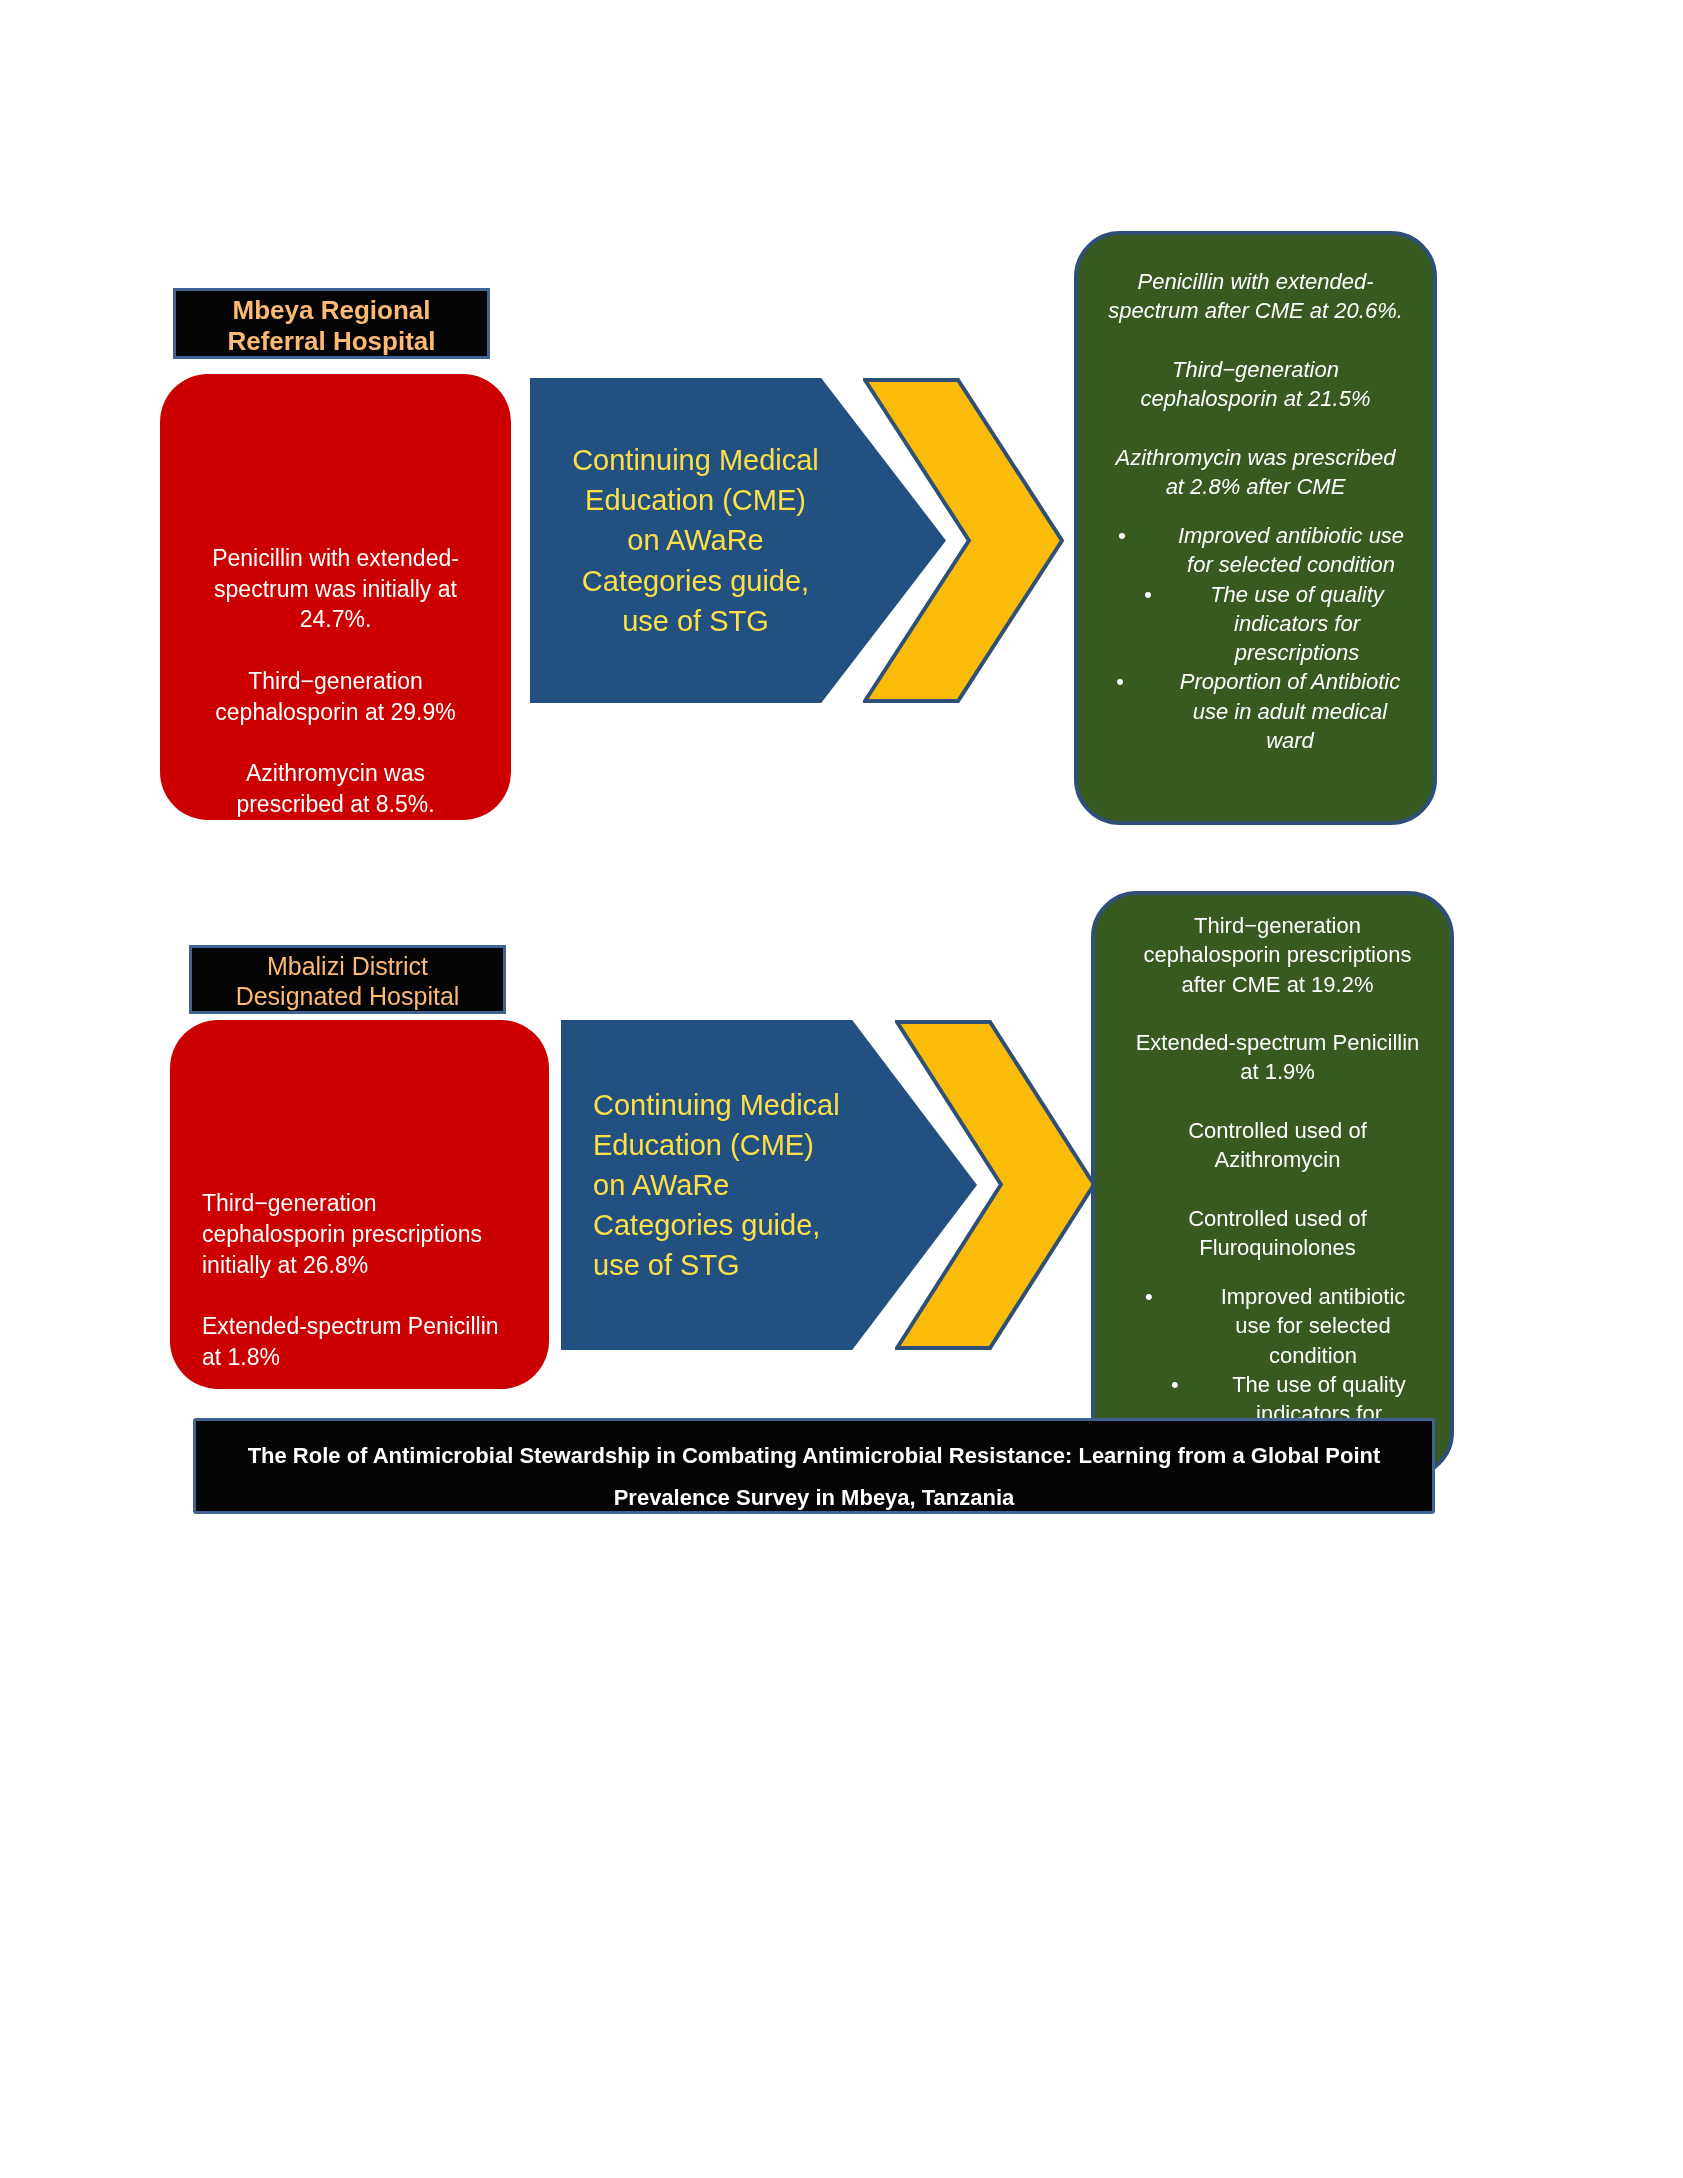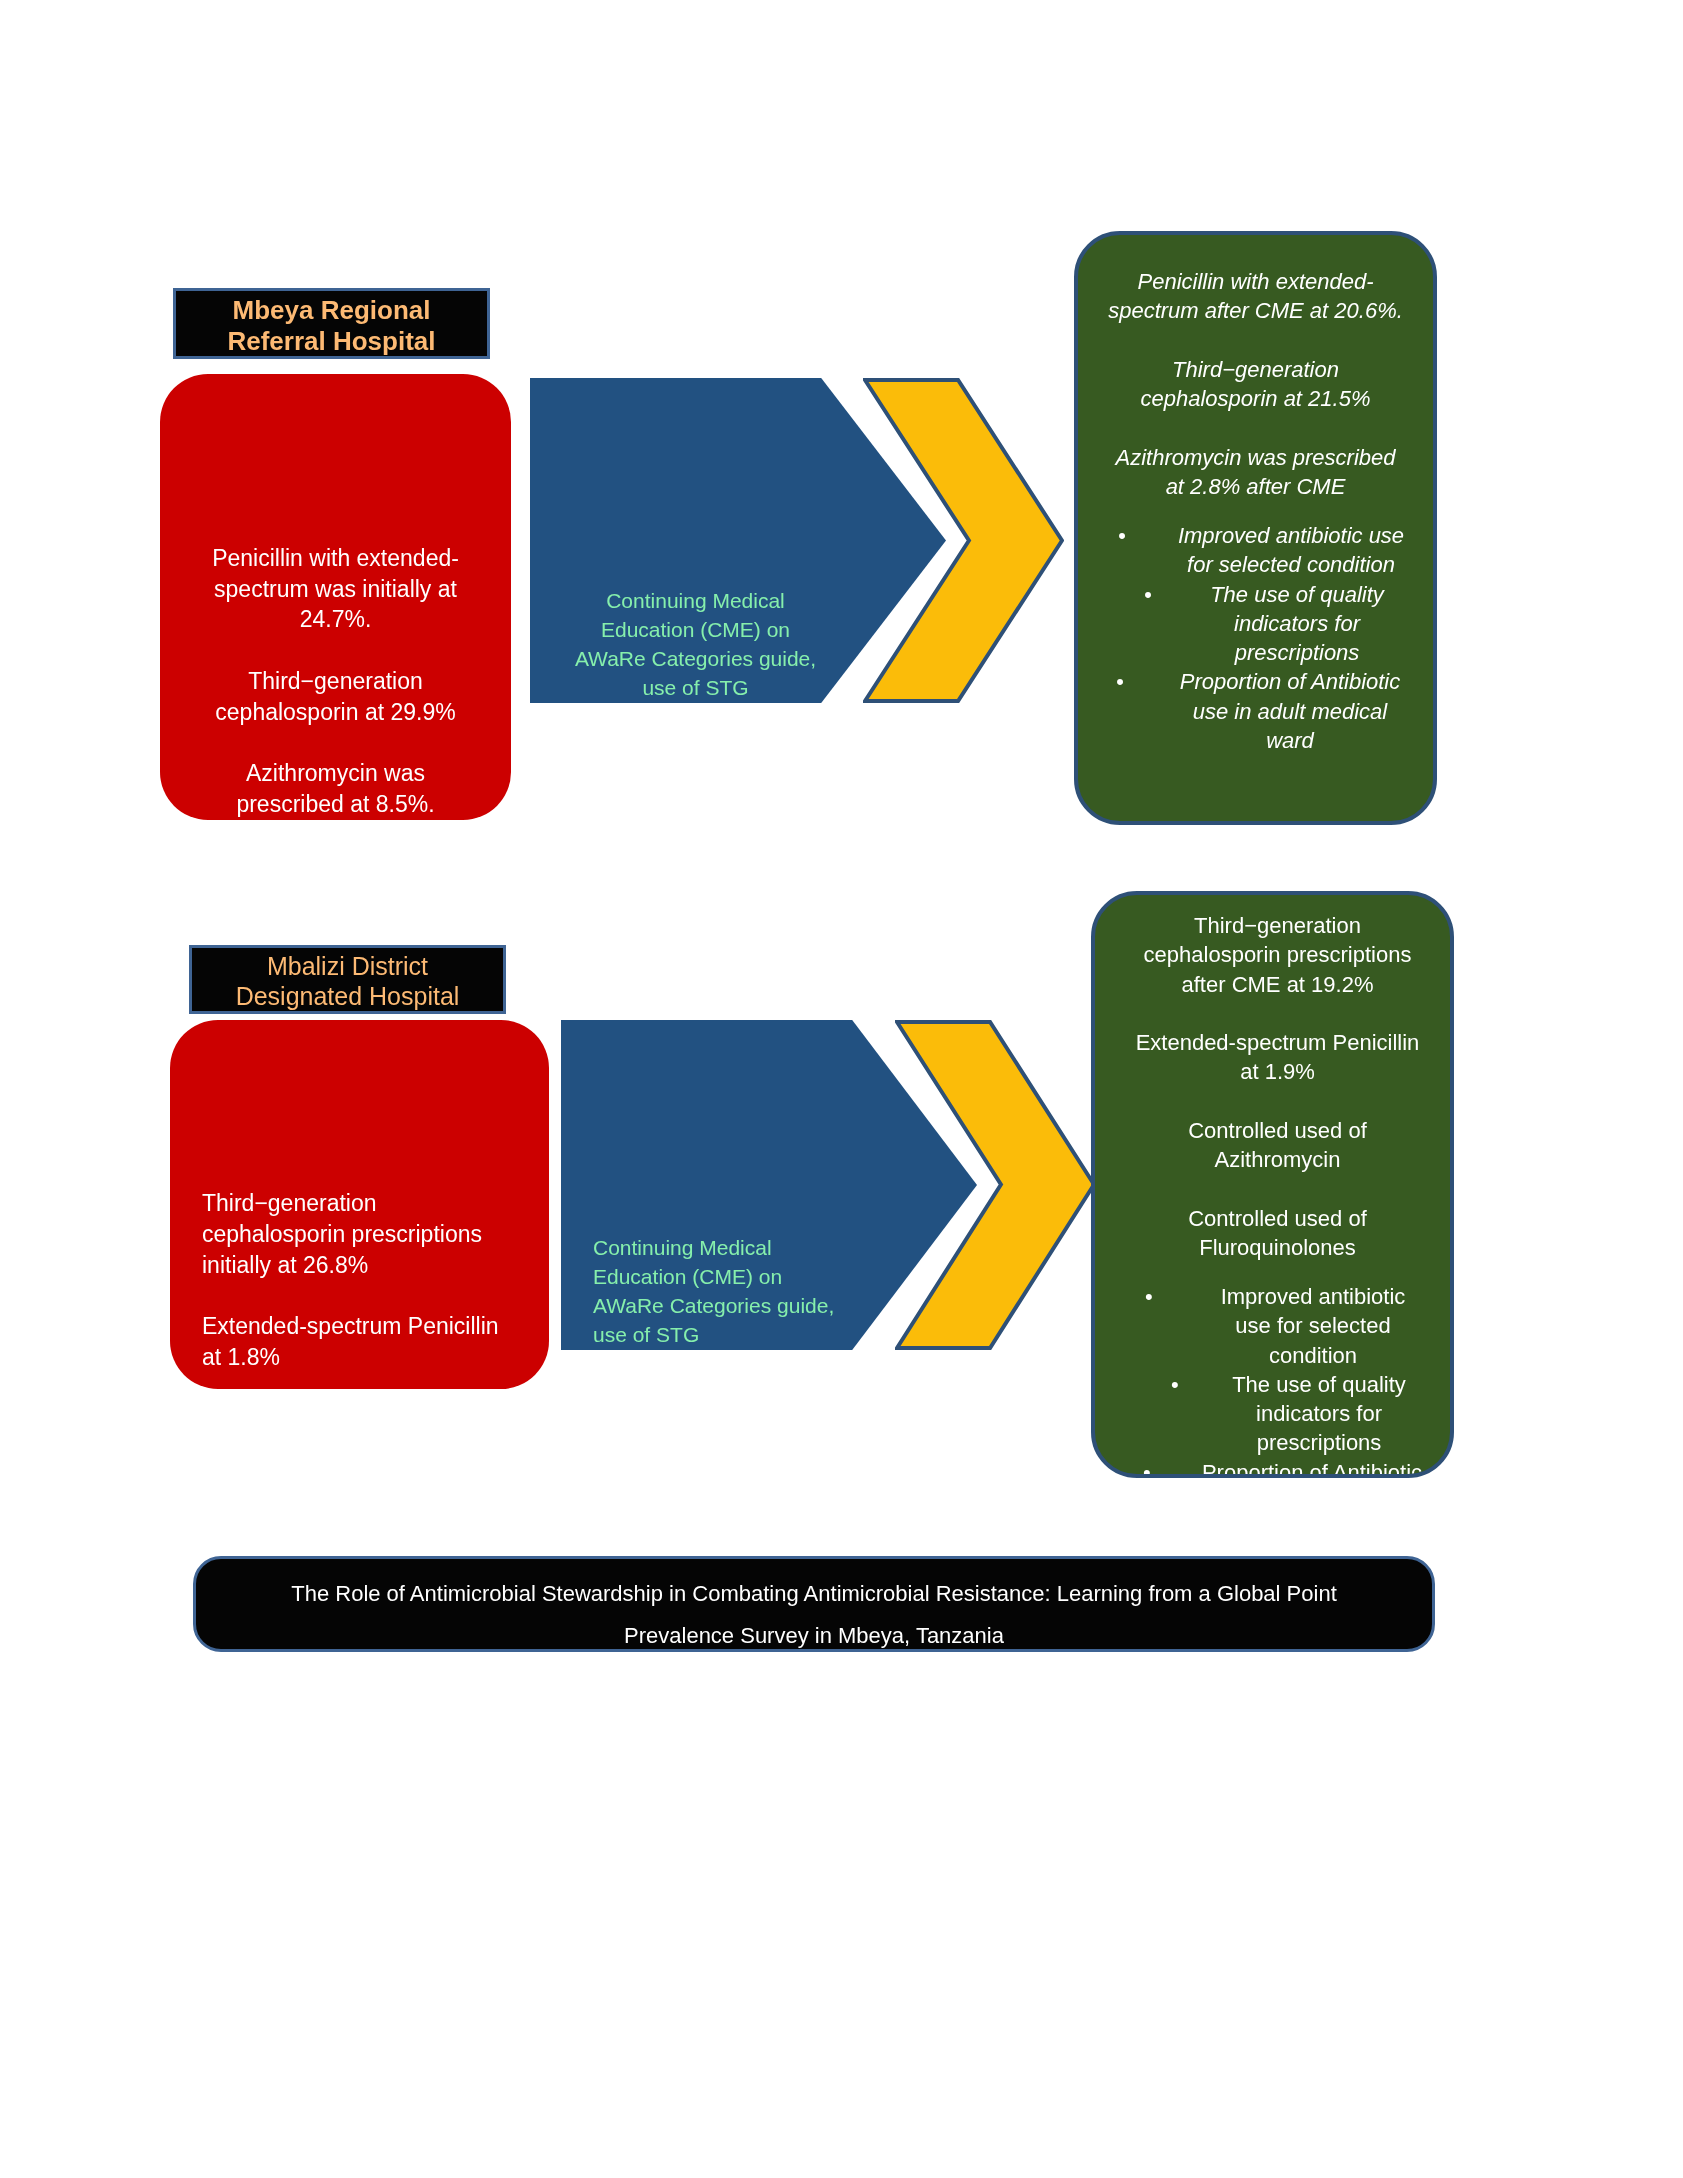--- a/index.html
+++ b/index.html
@@ -83,25 +83,25 @@
     width: 379px;
     height: 369px;
     padding: 16px 32px;
     text-align: left;
   }
 
   
   .blue-arrow {
     position: absolute;
     background: #225181;
-    color: #86efac;
-    font-size: 21px;
+    color: #fde047;
+    font-size: 29px;
     line-height: 1.38;
     display: flex;
-    align-items: flex-end;
+    align-items: center;
     box-sizing: border-box;
   }
   .blue-arrow .ba-text { width: 100%; white-space: pre-line; }
   .blue-1 {
     left: 530px;
     top: 378px;
     width: 416px;
     height: 325px;
     clip-path: polygon(0 0, 70% 0, 100% 50%, 70% 100%, 0 100%);
     padding: 0 127px 0 42px;
@@ -192,30 +192,30 @@
   .gb-bullets li.indent-b { padding: 0 12px 0 95px; }
   .gb-bullets li.indent-b .bullet-dot { left: 40px; }
   .gb-bullets li.indent-c { padding: 0 0 0 69px; }
   .gb-bullets li.indent-c .bullet-dot { left: 12px; }
   .gb-bullets li span.li-text { display: inline-block; white-space: pre-line; }
 
   
   .title-bar {
     position: absolute;
     left: 193px;
-    top: 1556px;
+    top: 1418px;
     width: 1242px;
     height: 96px;
     background: #050505;
     border: 3px solid #3f6494;
-    border-radius: 28px;
+    border-radius: 3px;
     box-sizing: border-box;
     color: #ffffff;
     font-size: 22px;
-    font-weight: normal;
+    font-weight: bold;
     line-height: 1.9;
     text-align: center;
     padding: 14px 42px 0 42px;
     white-space: pre-line;
   }
 </style>
 </head>
 <body>
 
 <div class="canvas">

